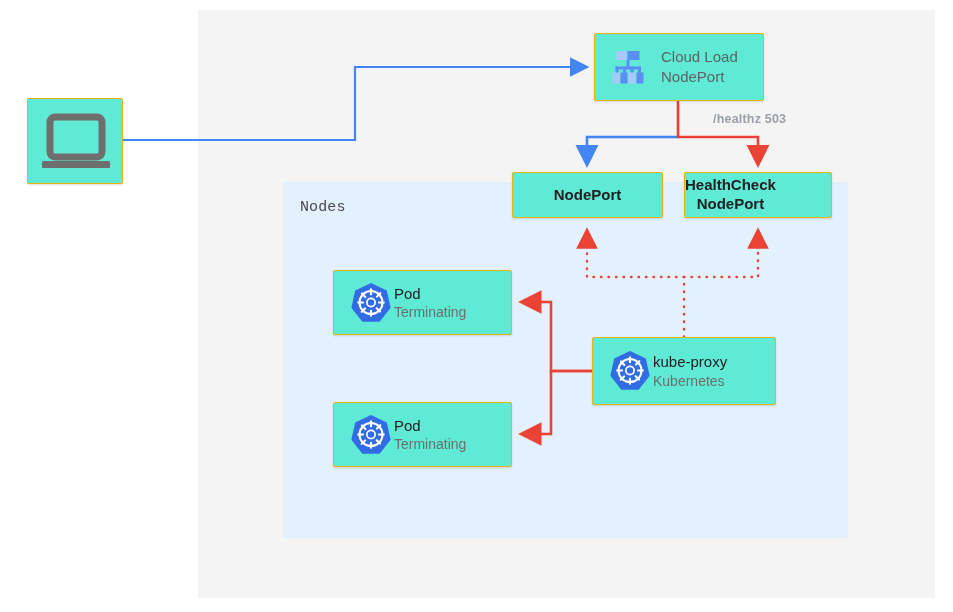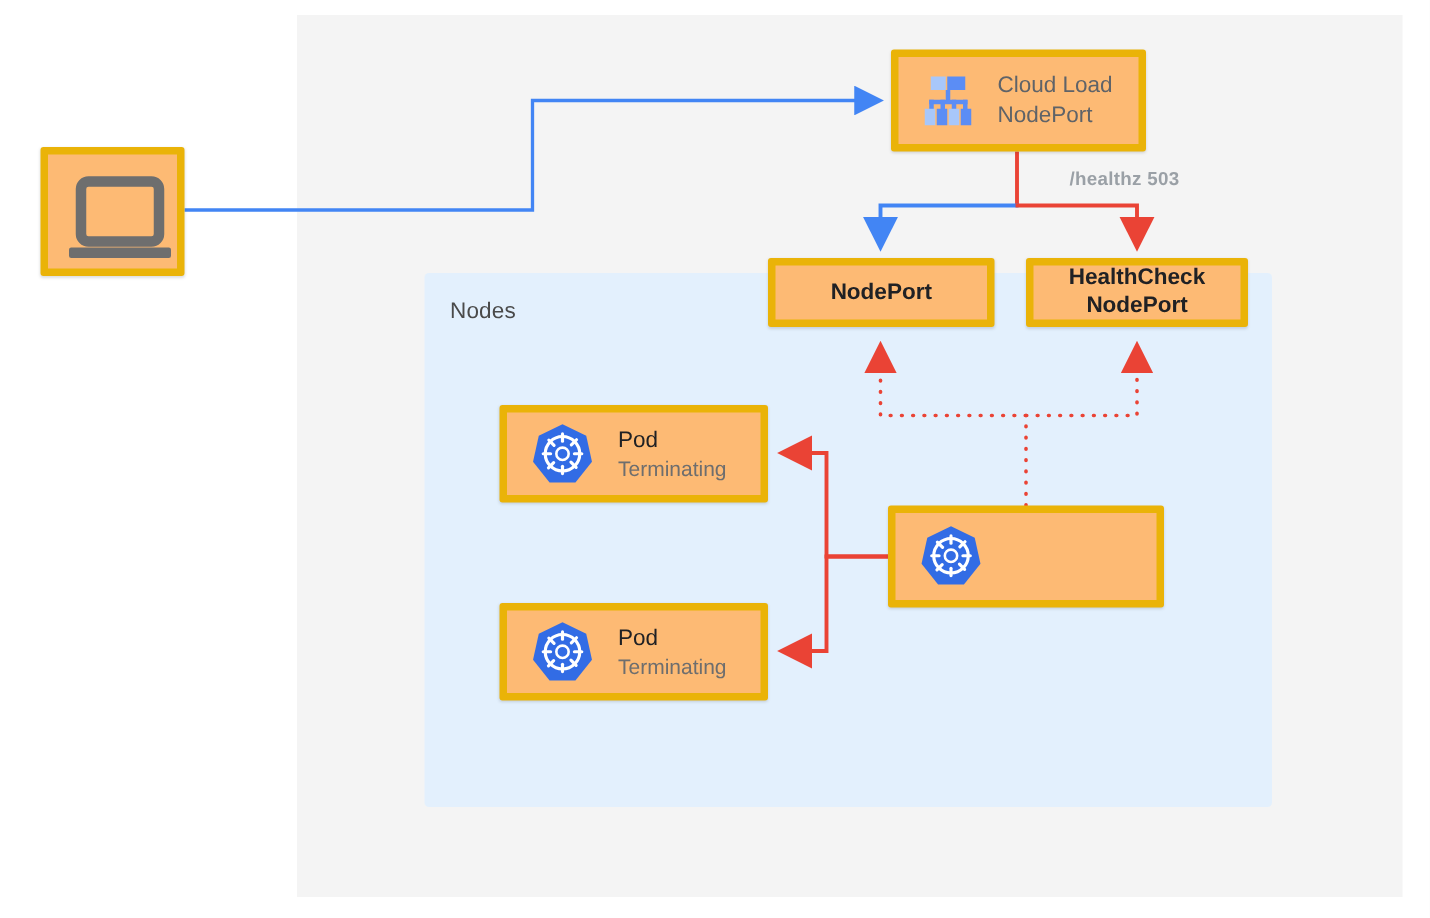--- a/index.html
+++ b/index.html
@@ -6,45 +6,45 @@
   body{width:953px;height:612px;position:relative;overflow:hidden;
        font-family:"Liberation Sans","DejaVu Sans",sans-serif;}
 
   #stage{position:absolute;left:0;top:0;width:953px;height:612px;}
 
   .region-outer{position:absolute;left:198px;top:10px;width:737px;height:588px;
        background:#f4f4f4;}
   .region-nodes{position:absolute;left:283px;top:182px;width:565px;height:356px;
        background:#e3f0fd;border-radius:3px;}
   .nodes-label{position:absolute;left:300px;top:199px;font-size:15px;color:#4a4a4a;
-       letter-spacing:.1px;}
-
-  .card{position:absolute;background:#fdba74;border:5px solid #eab308;
+       letter-spacing:.1px;font-family:Liberation Mono, monospace;}
+
+  .card{position:absolute;background:#5eead4;border:1px solid #eab308;
         border-radius:2px;box-shadow:0 1px 2px rgba(60,64,67,.18);
         box-sizing:border-box;}
 
   .client-box{left:27px;top:98px;width:96px;height:86px;}
   .clb-box{left:594px;top:33px;width:170px;height:68px;
            display:flex;align-items:center;padding-left:12px;}
   .clb-text{font-size:15px;color:#5f6368;line-height:1.35;margin-left:12px;}
 
   .np-box{left:512px;top:172px;width:151px;height:46px;
           display:flex;align-items:center;justify-content:center;}
   .hc-box{left:684px;top:172px;width:148px;height:46px;
-          display:flex;align-items:center;justify-content:center;}
+          display:flex;align-items:center;justify-content:flex-start;}
   .np-label{font-size:15px;font-weight:bold;color:#202124;text-align:center;
             line-height:1.25;}
 
   .pod-box{left:333px;width:179px;height:65px;display:flex;align-items:center;
            padding-left:14px;}
   .pod-top{top:270px;}
   .pod-bottom{top:402px;}
   .kp-box{left:592px;top:337px;width:184px;height:68px;display:flex;
           align-items:center;padding-left:14px;}
-  .ent-text{margin-left:14px;line-height:1.3;}
+  .ent-text{line-height:1.3;}
   .ent-title{font-size:15px;color:#202124;}
   .ent-sub{font-size:14px;color:#6e6e6e;}
 
   .healthz{position:absolute;left:713px;top:112px;font-size:12.5px;
            font-weight:bold;color:#9aa0a6;letter-spacing:.2px;}
 
   svg.wires{position:absolute;left:0;top:0;width:953px;height:612px;
             overflow:visible;pointer-events:none;}
 </style>
 </head>
@@ -182,15 +182,19 @@
         <rect x="9.5" y="22.4" width="7.3" height="2.2" rx="1.1"></rect>
         <rect x="31.2" y="22.4" width="7.3" height="2.2" rx="1.1"></rect>
         <rect x="22.9" y="8.6" width="2.2" height="7.3" rx="1.1" transform="rotate(45 24 23.5)"></rect>
         <rect x="22.9" y="31.1" width="2.2" height="7.3" rx="1.1" transform="rotate(45 24 23.5)"></rect>
         <rect x="9.5" y="22.4" width="7.3" height="2.2" rx="1.1" transform="rotate(45 24 23.5)"></rect>
         <rect x="31.2" y="22.4" width="7.3" height="2.2" rx="1.1" transform="rotate(45 24 23.5)"></rect>
       </g>
       <circle cx="24" cy="23.5" r="12" fill="none" stroke="#ffffff" stroke-width="2.2"></circle>
       <circle cx="24" cy="23.5" r="4.3" fill="#326ce5" stroke="#ffffff" stroke-width="1.8"></circle>
     </svg>
+    <div class="ent-text">
+      <div class="ent-title">kube-proxy</div>
+      <div class="ent-sub">Kubernetes</div>
+    </div>
   </div>
 
 </div>
 
 </body></html>

